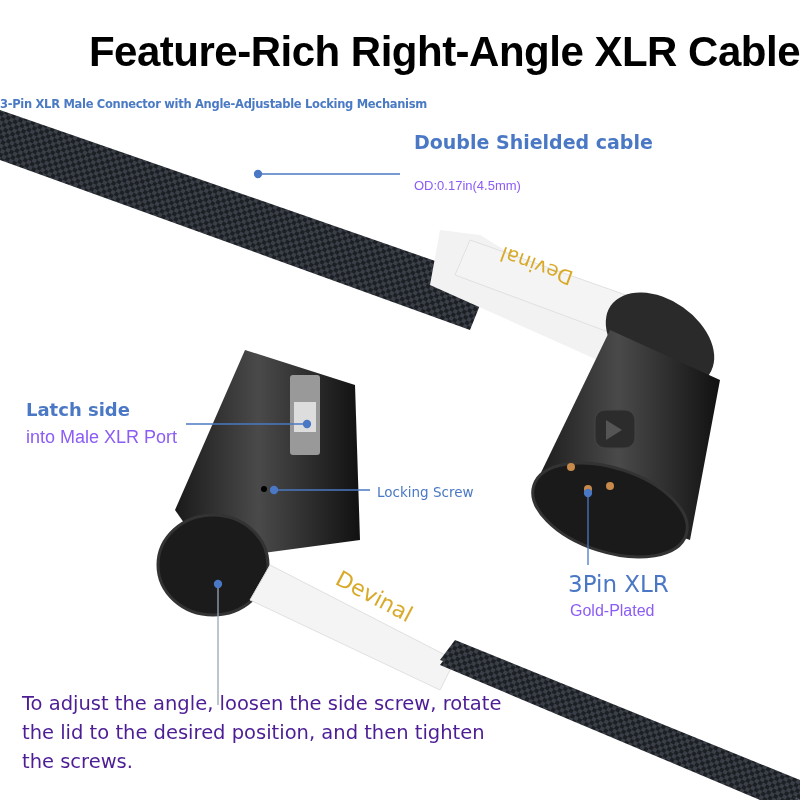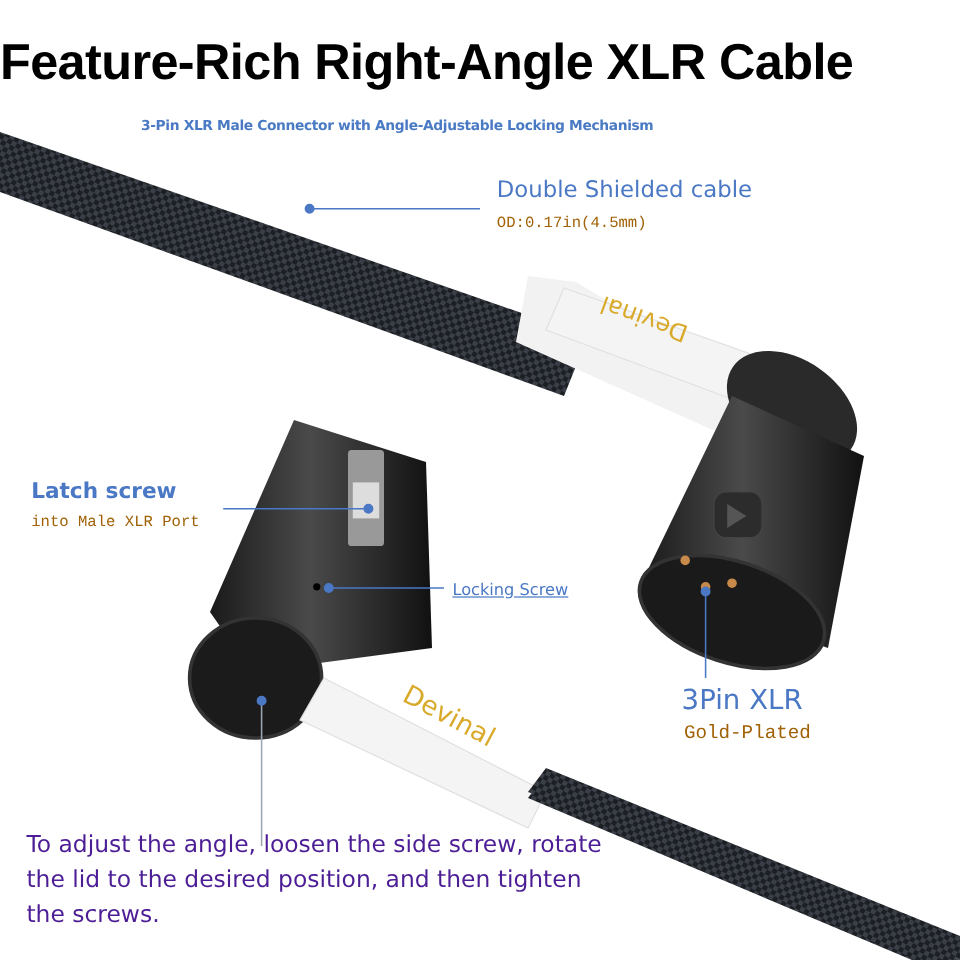--- a/index.html
+++ b/index.html
@@ -1,32 +1,32 @@
 <!DOCTYPE html>
 <html><head>
   <meta charset="utf-8">
   <style>
     html, body { margin: 0; padding: 0; background: #ffffff; }
     body { width: 800px; height: 800px; position: relative; overflow: hidden;
            font-family: "Liberation Sans", "DejaVu Sans", sans-serif; }
     .abs { position: absolute; }
-    .title { left: 0; width: 800px; top: 28px; text-align: left;
+    .title { left: 0; width: 800px; top: 28px; text-align: right;
              font-family: "Liberation Sans", sans-serif; font-weight: bold;
              font-size: 42px; color: #000; letter-spacing: -0.5px; }
-    .subtitle { left: 0; width: 662px; top: 97px; text-align: center;
+    .subtitle { left: 0; width: 662px; top: 97px; text-align: left;
                 font-family: "DejaVu Sans", sans-serif; font-weight: bold;
                 font-size: 11.5px; color: #4a7ac4; letter-spacing: -0.3px; }
     .blue { color: #4a78c4; font-family: "DejaVu Sans", sans-serif; }
-    .black { color: #a16207; font-family: Liberation Mono, monospace; }
+    .black { color: #8b5cf6; font-family: Liberation Sans, sans-serif; }
     .red { color: #4c1d95; font-family: "DejaVu Sans", sans-serif; }
-    .lbl-shield { left: 414px; top: 147px; font-size: 19px; }
+    .lbl-shield { left: 414px; top: 131px; font-size: 19px; font-weight: bold; }
     .lbl-od { left: 414px; top: 178px; font-size: 13px; }
     .lbl-latch { left: 26px; top: 399px; font-size: 18px; font-weight: bold; }
-    .lbl-latch-sub { left: 26px; top: 427px; font-size: 13px; }
-    .lbl-screw { left: 377px; top: 484px; font-size: 13.5px; text-decoration: underline; }
+    .lbl-latch-sub { left: 26px; top: 427px; font-size: 18px; }
+    .lbl-screw { left: 377px; top: 484px; font-size: 13.5px; }
     .lbl-pin { left: 568px; top: 571px; font-size: 23px; }
     .lbl-gold { left: 570px; top: 602px; font-size: 16px; }
     .instructions { left: 22px; top: 689px; width: 500px; font-size: 19.5px; line-height: 29px; }
     svg.art { position: absolute; left: 0; top: 0; }
   </style>
 </head>
 <body>
 
 <svg class="art" width="800" height="800" viewBox="0 0 800 800">
   <defs>
@@ -88,21 +88,21 @@
       <circle cx="218" cy="584" r="3.5"></circle>
   </g>
 </svg>
 
 <div class="abs title">Feature-Rich Right-Angle XLR Cable</div>
 <div class="abs subtitle">3-Pin XLR Male Connector with Angle-Adjustable Locking Mechanism</div>
 
 <div class="abs blue lbl-shield">Double Shielded cable</div>
 <div class="abs black lbl-od">OD:0.17in(4.5mm)</div>
 
-<div class="abs blue lbl-latch">Latch screw</div>
+<div class="abs blue lbl-latch">Latch side</div>
 <div class="abs black lbl-latch-sub">into Male XLR Port</div>
 
 <div class="abs blue lbl-screw">Locking Screw</div>
 
 <div class="abs blue lbl-pin">3Pin XLR</div>
 <div class="abs black lbl-gold">Gold-Plated</div>
 
 <div class="abs red instructions">To adjust the angle, loosen the side screw, rotate the lid to the desired position, and then tighten the screws.</div>
 
 </body></html>

